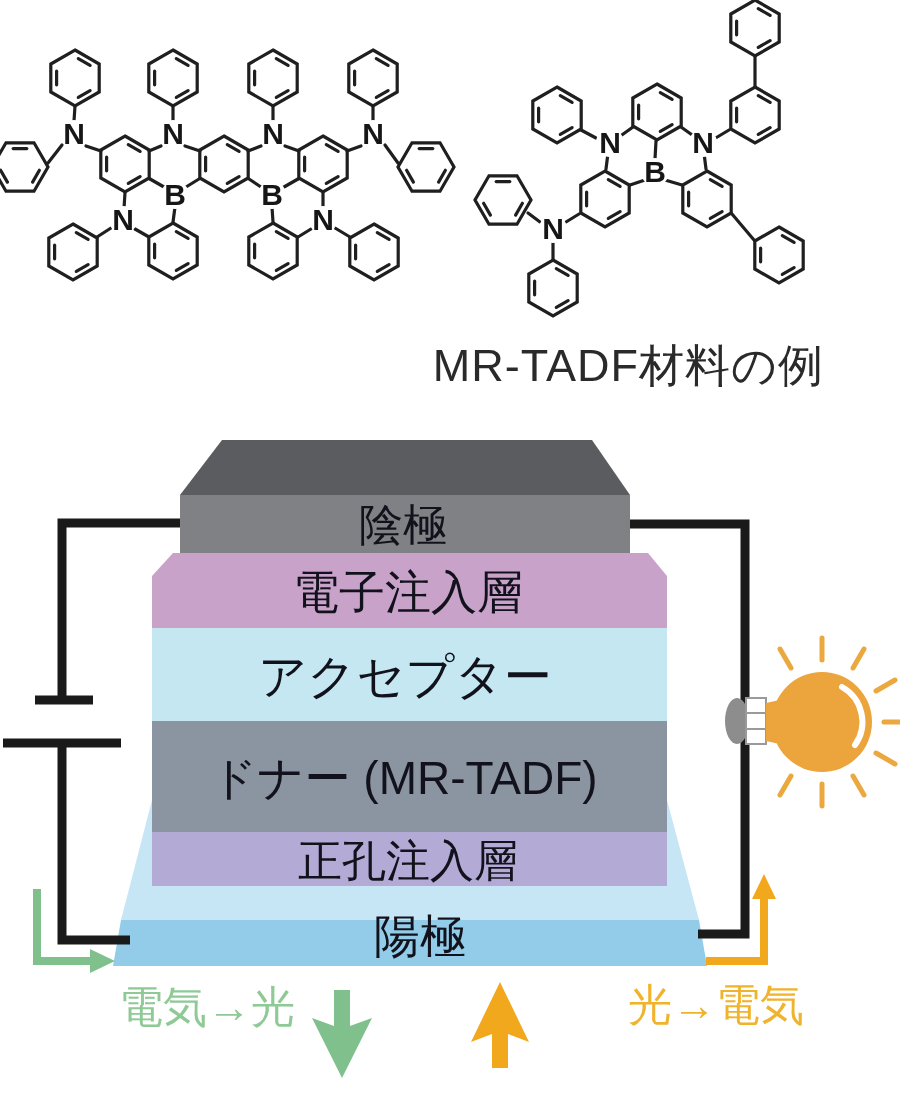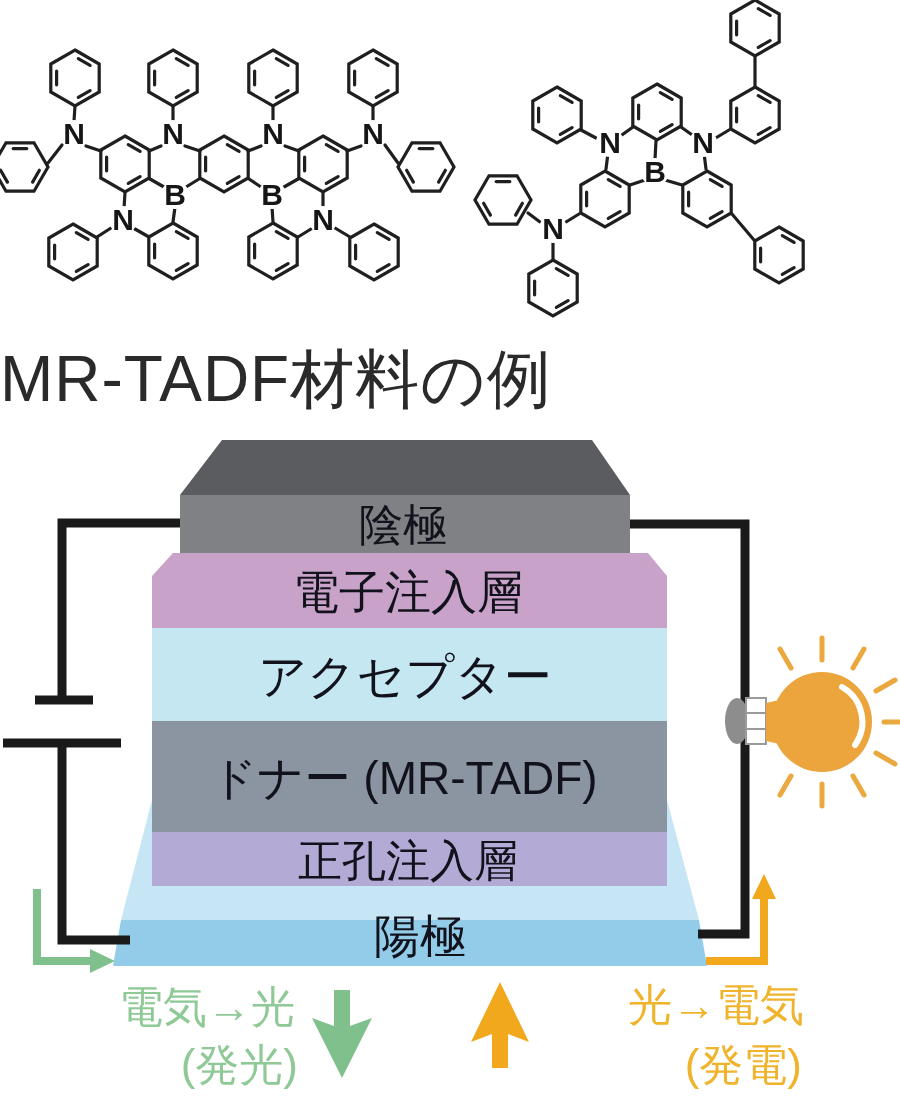--- a/index.html
+++ b/index.html
@@ -3,22 +3,22 @@
 <meta charset="utf-8">
 <style>
   html,body{margin:0;padding:0;background:#ffffff;}
   #canvas{position:relative;width:900px;height:1116px;background:#ffffff;overflow:hidden;
           font-family:"Liberation Sans","DejaVu Sans",sans-serif;}
   svg{position:absolute;left:0;top:0;}
   .mol{stroke:#1f1f1f;stroke-width:3.2;fill:none;stroke-linecap:round;}
   .mol circle.mask{fill:#ffffff;stroke:none;}
   .mol text.atom{fill:#161616;stroke:none;font-size:30px;font-weight:600;text-anchor:middle;
                  font-family:"Liberation Sans","DejaVu Sans",sans-serif;}
-  .caption{position:absolute;left:0;top:336px;width:780px;text-align:left;
-           font-size:64px;color:#2a2a2a;letter-spacing:1px;}
+  .caption{position:absolute;left:0;top:336px;width:780px;text-align:right;
+           font-size:45px;color:#2a2a2a;letter-spacing:1px;padding-left:44px;}
   .layer-label{fill:#12121c;text-anchor:middle;font-weight:500;
                font-family:"Liberation Sans","DejaVu Sans",sans-serif;}
   .ann{position:absolute;width:260px;text-align:right;font-size:44px;font-weight:500;line-height:1.06;}
   .wire{fill:none;stroke-linejoin:miter;}
 </style>
 </head>
 <body>
 
 <div id="canvas">
 
@@ -250,17 +250,15 @@
       <polyline class="wire" points="706,961 764,961 764,893" stroke-width="8" stroke="#f2a81d"></polyline>
       <polygon points="764,874 752,899 776,899" fill="#f2a81d"></polygon>
     </g>
 
     <polygon points="334,990 350,990 350,1026 372,1018 342,1078 312,1018 334,1026" fill="#7fc08d"></polygon>
 
     <polygon points="500,982 529,1042 508,1034 508,1068 492,1068 492,1034 471,1042" fill="#f2a81d"></polygon>
   </svg>
 
   <div class="ann" style="left: 35px; top: 984px; color: rgb(143, 201, 150);">電気→光</div>
-  <div class="ann" style="left: 38px; top: 1042px; color: rgb(143, 201, 150);">(発光)</div>
   <div class="ann" style="left: 544px; top: 982px; color: rgb(240, 179, 44);">光→電気</div>
-  <div class="ann" style="left: 542px; top: 1042px; color: rgb(240, 179, 44);">(発電)</div>
 
 </div>
 
 </body></html>

